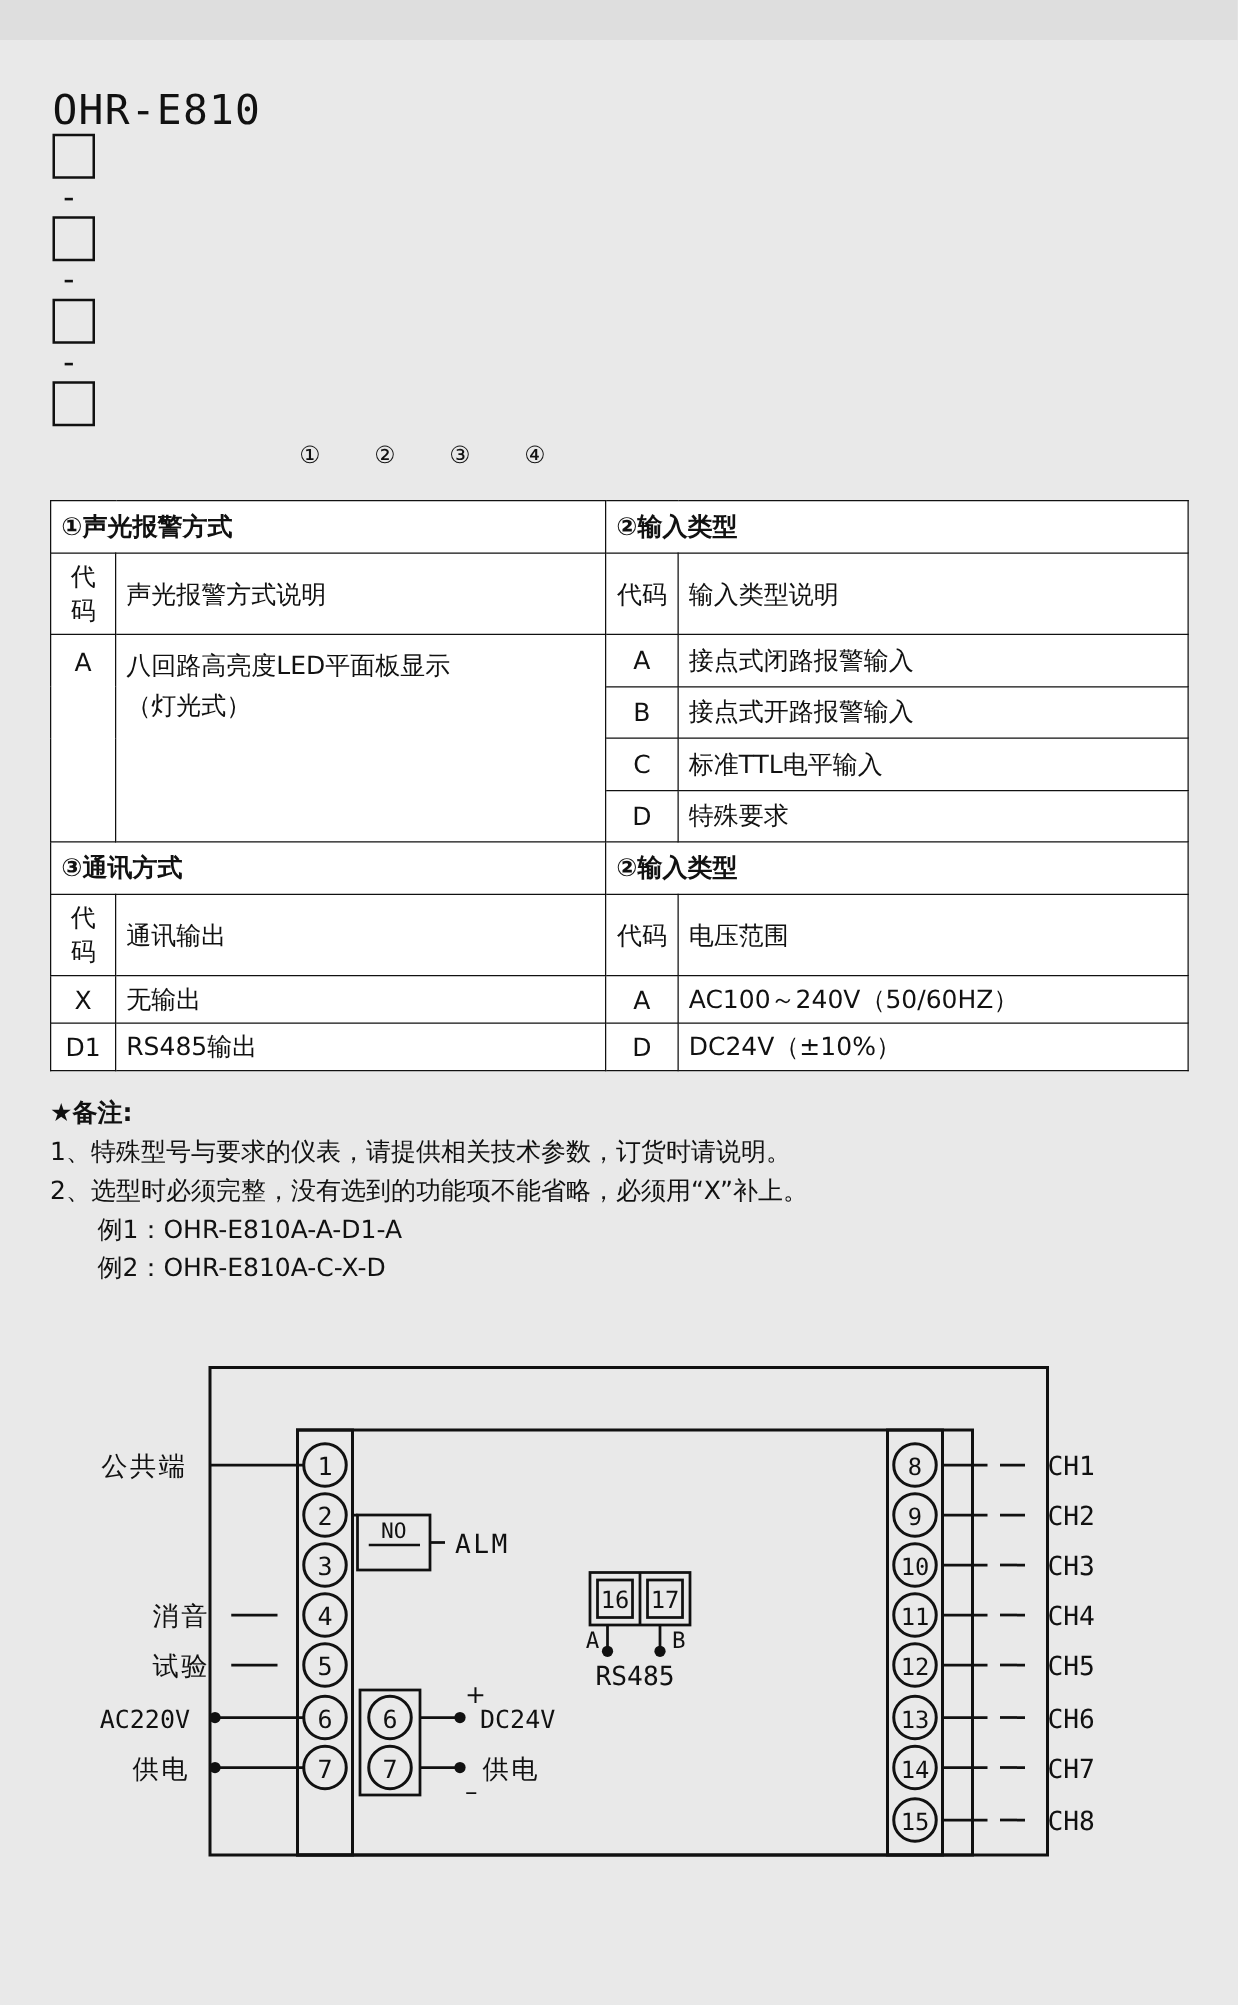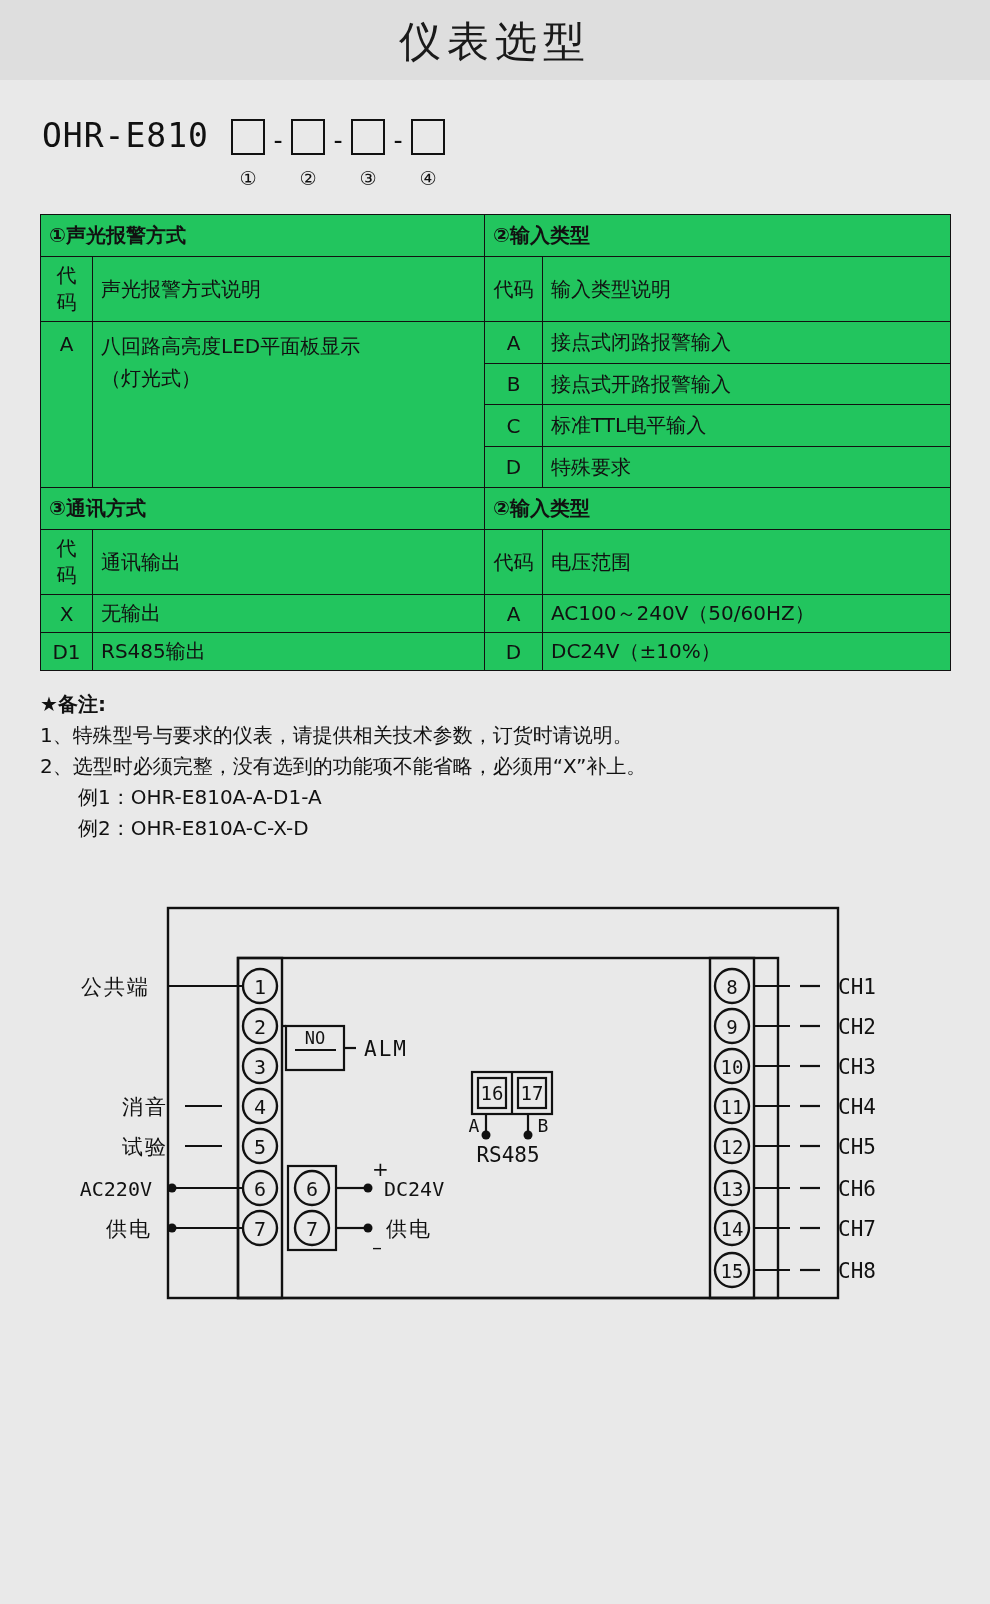--- a/index.html
+++ b/index.html
@@ -39,23 +39,24 @@
   
   .sel-body{
     background:#e9e9e9;
     padding:26px 40px 30px 40px;
     box-sizing:border-box;
   }
 
   
   .model-row{
     display:flex;
-    align-items:flex-end;
+    align-items:flex-start;
     margin:10px 0 0 0;
     padding-left:2px;
+    flex-direction:column;
   }
   .model-name{
     font-family:"DejaVu Sans Mono","Liberation Mono",monospace;
     font-size:33px;
     letter-spacing:1px;
     color:#111;
     margin-right:22px;
   }
   .box{
     width:34px;height:36px;
@@ -83,21 +84,21 @@
     text-align:center;
     font-size:19px;
   }
   .mark-gap{width:26px;}
 
   
   table.codes{
     width:100%;
     border-collapse:collapse;
     margin-top:16px;
-    background:#22c55e;
+    background:#ffffff;
     table-layout:fixed;
   }
   table.codes td{
     border:1.5px solid #111;
     padding:5px 8px;
     font-size:20px;
     vertical-align:middle;
     font-family:"DejaVu Sans","Liberation Sans",sans-serif;
   }
   .hdr{
@@ -134,21 +135,20 @@
   }
   .wiring-wrap{position:relative;width:990px;height:430px;}
   svg{display:block;}
 </style>
 </head>
 <body>
 
 <div class="page">
 
   <div class="sec-head">
-    <div class="cn">仪表选型</div>
   </div>
 
   <div class="sel-body">
 
     <div class="model-row">
       <span class="model-name">OHR-E810</span>
       <span class="box"></span>
       <span class="dash">-</span>
       <span class="box"></span>
       <span class="dash">-</span>

